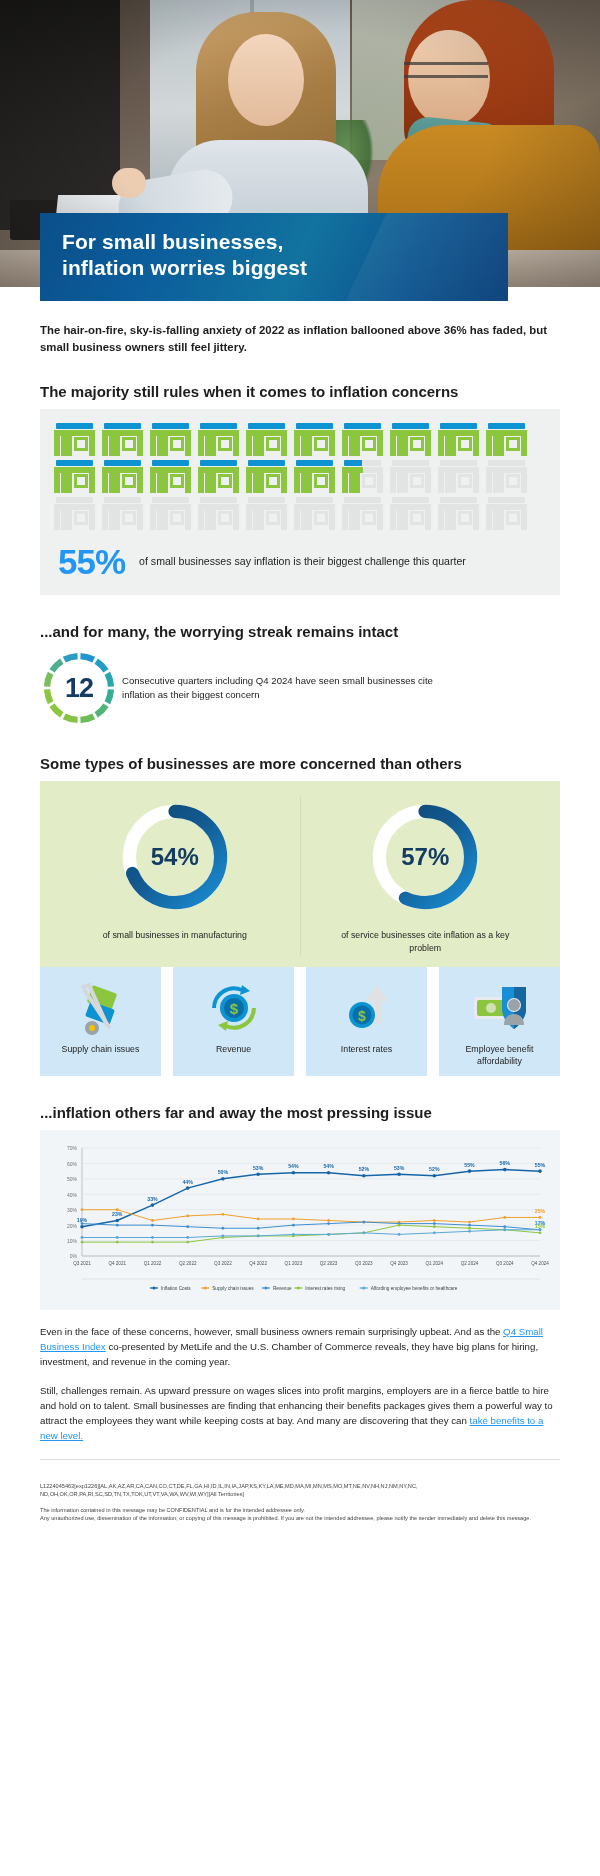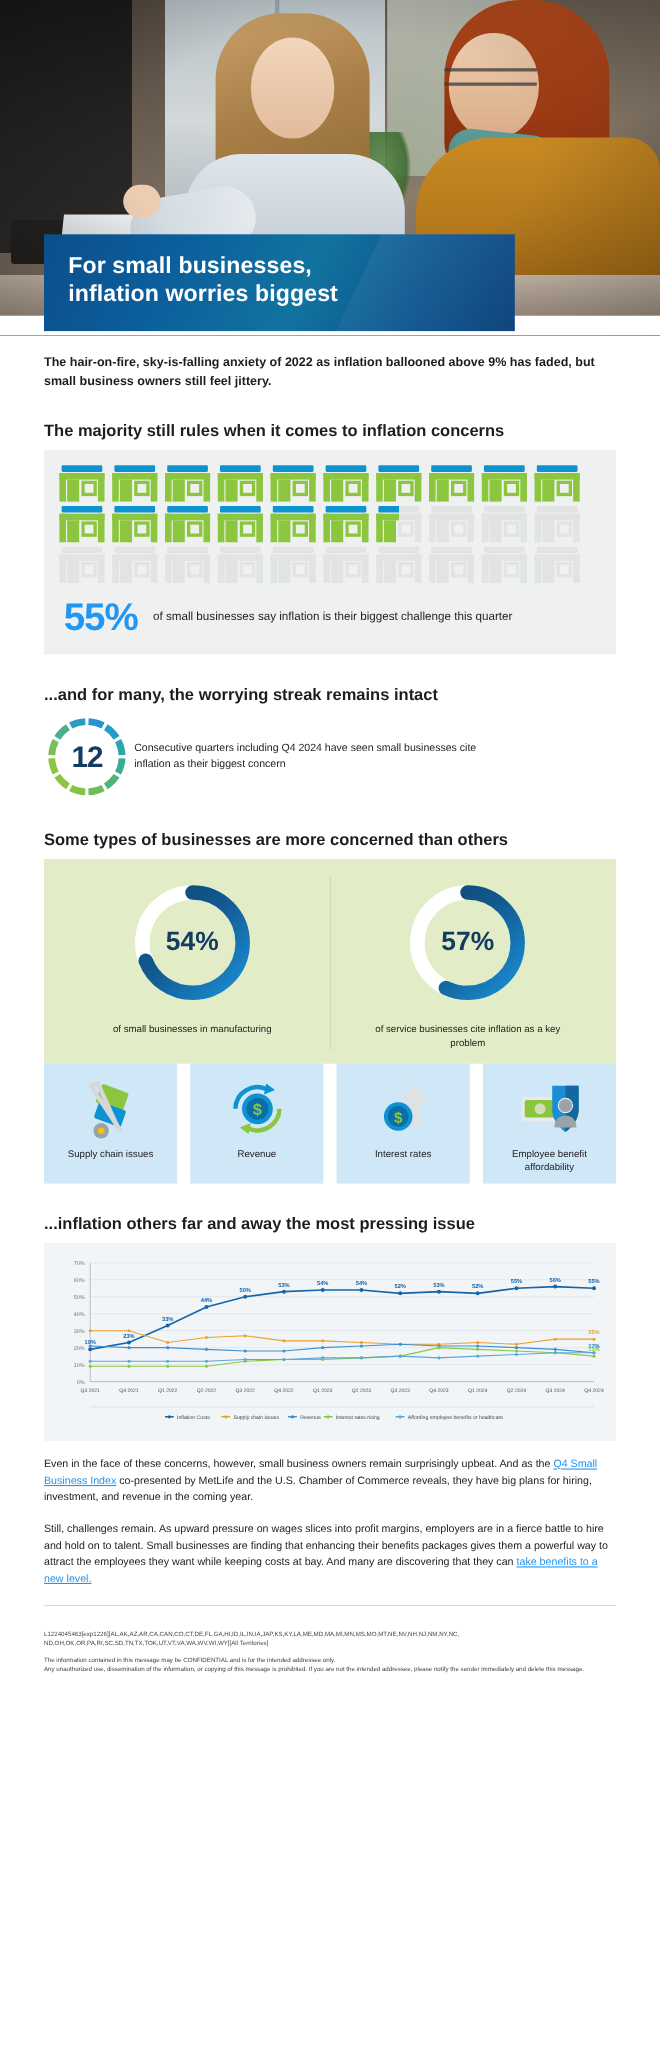--- a/index.html
+++ b/index.html
@@ -111,21 +111,21 @@
   }
   .photo .vig{
     position:absolute; inset:0;
     background:radial-gradient(ellipse at 50% 45%, rgba(0,0,0,0) 45%, rgba(0,0,0,.30) 100%);
   }
   .photo .whitebar{
     position:absolute; left:0; top:287px; width:600px; height:18px; background:#fff;
   }
 
   .titlebar{
-    position:absolute; left:40px; top:213px; width:428px; height:88px;
+    position:absolute; left:40px; top:213px; width:468px; height:88px;
     background:linear-gradient(115deg,#0b4f8a 0%, #0b5d9c 25%, #12739f 55%, #0d5590 78%, #0a3f79 100%);
     overflow:hidden;
   }
   .titlebar:after{
     content:""; position:absolute; right:-40px; top:-30px; width:180px; height:180px;
     background:linear-gradient(135deg, rgba(255,255,255,.08), rgba(255,255,255,0));
     transform:rotate(25deg);
   }
   .titlebar h1{
     margin:0; padding:16px 0 0 22px;
@@ -237,21 +237,21 @@
     <div class="titlebar">
       <h1>
         <span>For small businesses,</span><br>
         <span>inflation worries biggest</span>
       </h1>
     </div>
   </div>
 
   <div class="wrap">
 
-    <p class="lead">The hair-on-fire, sky-is-falling anxiety of 2022 as inflation ballooned above 9% has faded, but small business owners still feel jittery.</p>
+    <p class="lead">The hair-on-fire, sky-is-falling anxiety of 2022 as inflation ballooned above 36% has faded, but small business owners still feel jittery.</p>
 
     <div class="sec-head">The majority still rules when it comes to inflation concerns</div>
     <div class="picto-panel">
       <div class="picto-grid" id="picto-grid">
           <div class="picto-row">
             <div class="shop">
               <div class="awn"></div>
               <div class="bodyx">
                 <div class="lintel"></div>
                 <div class="post-l"></div>

